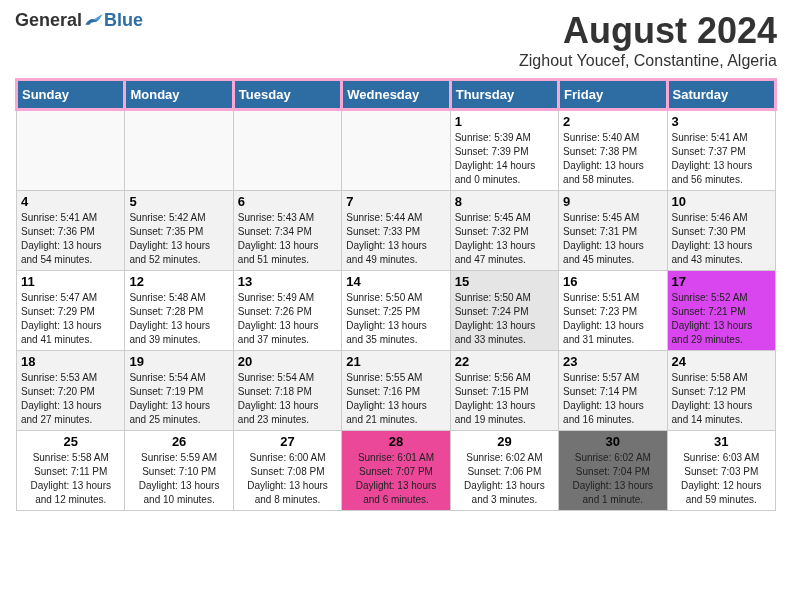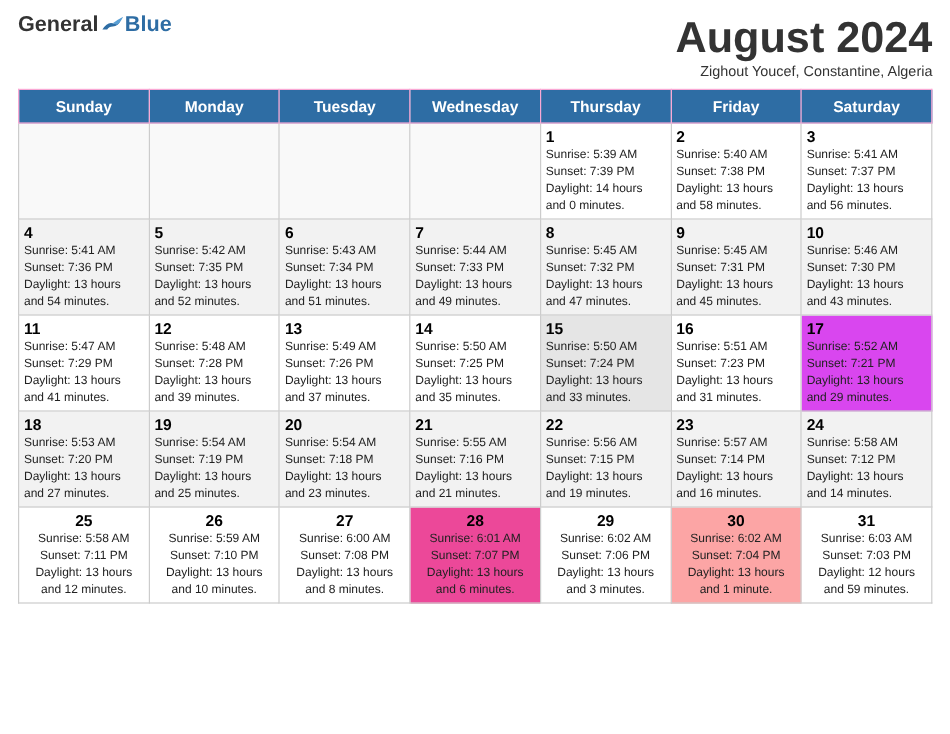--- a/index.html
+++ b/index.html
@@ -42,35 +42,35 @@
     }
     .title-section {
       text-align: right;
     }
     .month-title {
       font-size: 36px;
       font-weight: bold;
       color: #333;
     }
     .location {
-      font-size: 12px;
+      font-size: 16px;
       color: #333;
     }
     .calendar {
       width: 100%;
       border-collapse: collapse;
       font-size: 11px;
     }
     .calendar th {
       background-color: #2e6da4;
       color: white;
       padding: 6px 4px;
-      text-align: center;
+      text-align: left;
       font-size: 13px;
-      border: 1px solid #f9a8d4;
+      border: 3px solid #f9a8d4;
     }
     .calendar td {
       border: 1px solid #ccc;
       vertical-align: top;
       padding: 3px 4px;
       width: calc(100% / 7);
       min-height: 80px;
       height: 80px;
     }
     .calendar td.empty {
@@ -255,21 +255,21 @@
           <div class="day-info">Sunrise: 6:00 AM<br>Sunset: 7:08 PM<br>Daylight: 13 hours and 8 minutes.</div>
         </td>
         <td style="background-color: #ec4899; margin-left: 23px;">
           <span class="day-number">28</span>
           <div class="day-info">Sunrise: 6:01 AM<br>Sunset: 7:07 PM<br>Daylight: 13 hours and 6 minutes.</div>
         </td>
         <td style="background-color: rgb(255, 255, 255);">
           <span class="day-number">29</span>
           <div class="day-info">Sunrise: 6:02 AM<br>Sunset: 7:06 PM<br>Daylight: 13 hours and 3 minutes.</div>
         </td>
-        <td style="background-color: #fca5a5; margin-top: 13px;">
+        <td style="background-color: #737373; margin-top: 13px;">
           <span class="day-number">30</span>
           <div class="day-info">Sunrise: 6:02 AM<br>Sunset: 7:04 PM<br>Daylight: 13 hours and 1 minute.</div>
         </td>
         <td style="background-color: rgb(255, 255, 255);">
           <span class="day-number">31</span>
           <div class="day-info">Sunrise: 6:03 AM<br>Sunset: 7:03 PM<br>Daylight: 12 hours and 59 minutes.</div>
         </td>
       </tr>
     </tbody>
 </table>

